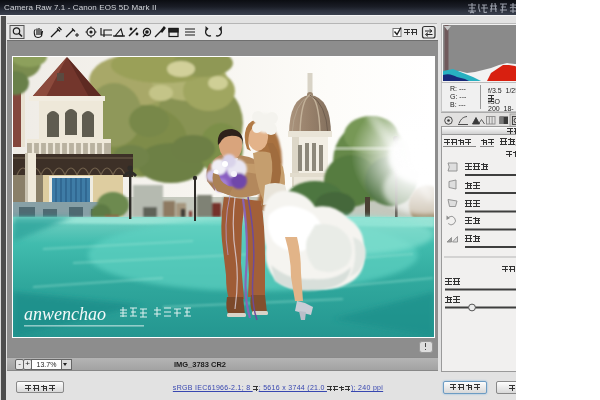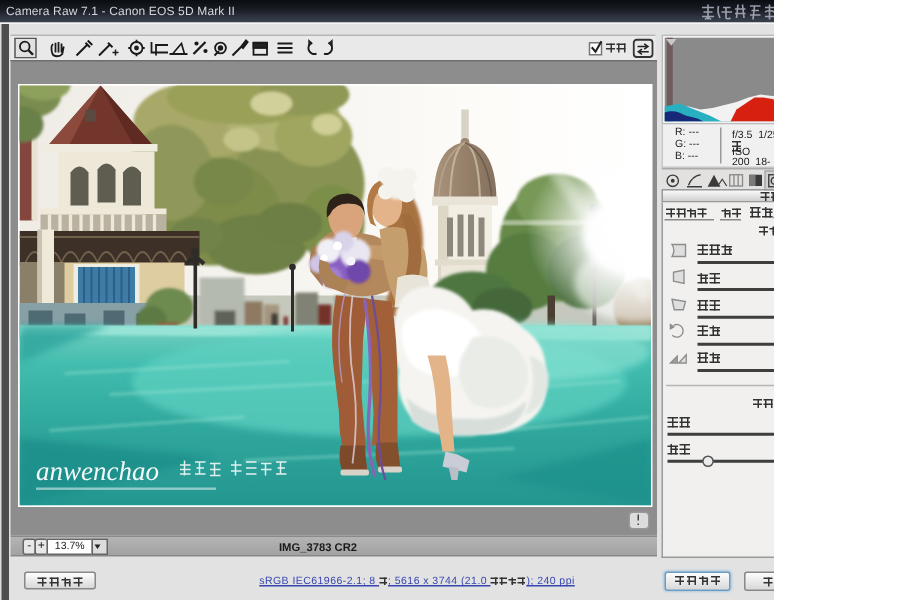--- a/index.html
+++ b/index.html
@@ -395,21 +395,21 @@
 <div class="abs" style="left:419px;top:341px;width:12px;height:10px;background:#ddd;border:1px solid #999;border-radius:3px;"></div>
 <div class="abs" style="left:424.5px;top:343px;width:1.5px;height:4px;background:#444;"></div>
 <div class="abs" style="left:424.5px;top:348.5px;width:1.5px;height:1.5px;background:#444;"></div>
 
 <div class="abs" style="left:7px;top:357px;width:431px;height:14px;background:linear-gradient(#b4b4b4,#a2a2a2);border-top:1px solid #8a8a8a;border-bottom:1px solid #888;box-sizing:border-box;"></div>
 <div class="abs" style="left:15px;top:359px;width:7px;height:9px;background:#e8e8e8;border:1px solid #666;border-radius:2px;color:#222;font-size:8px;line-height:8px;text-align:center;">-</div>
 <div class="abs" style="left:23px;top:359px;width:7px;height:9px;background:#e8e8e8;border:1px solid #666;border-radius:2px;color:#222;font-size:8px;line-height:8px;text-align:center;">+</div>
 <div class="abs" style="left:31px;top:359px;width:29px;height:9px;background:#fff;border:1px solid #666;color:#222;font-size:7px;line-height:9px;text-align:center;">13.7%</div>
 <div class="abs" style="left:61px;top:359px;width:9px;height:9px;background:#dcdcdc;border:1px solid #666;"></div>
 <div class="abs" style="left:63px;top:362.5px;width:0;height:0;border-left:2.5px solid transparent;border-right:2.5px solid transparent;border-top:3.5px solid #222;"></div>
-<div class="abs" style="left:112px;top:360px;width:200px;text-align:center;color:#1a1a1a;font-size:7.5px;font-weight:bold;">IMG_3783 CR2</div>
+<div class="abs" style="left:100px;top:360px;width:200px;text-align:center;color:#1a1a1a;font-size:7.5px;font-weight:bold;">IMG_3783 CR2</div>
 
 <div class="abs" style="left:16px;top:381px;width:48px;height:12px;background:linear-gradient(#fdfdfd,#d8d8d8);border:1px solid #888;border-radius:2px;padding-top:3px;box-sizing:border-box;display:flex;gap:1px;justify-content:center;">
       <span class="z s"></span>
       <span class="z s b"></span>
       <span class="z s c"></span>
       <span class="z s"></span>
     </div>
 <div class="abs" style="left:98px;top:384px;width:360px;text-align:center;color:#3847b0;font-size:7px;letter-spacing:0.3px;text-decoration:underline;">sRGB IEC61966-2.1; 8 <span class="z s" style="width:5px;height:5px;"></span>; 5616 x 3744 (21.0 <span class="z s" style="width:5px;height:5px;"></span><span class="z s b" style="width:5px;height:5px;"></span><span class="z s c" style="width:5px;height:5px;"></span><span class="z s" style="width:5px;height:5px;"></span>); 240 ppi</div>
 
 <div class="abs" style="left:441px;top:23px;width:158px;height:60px;background:#f2f2f2;border:1px solid #bbb;box-sizing:border-box;"></div>

